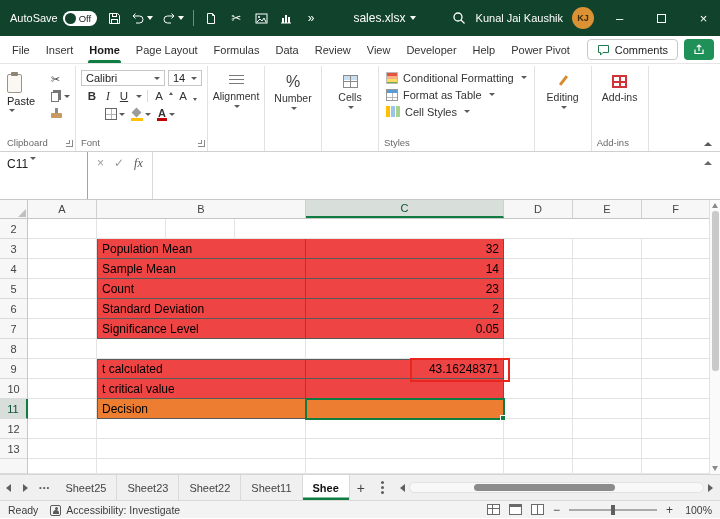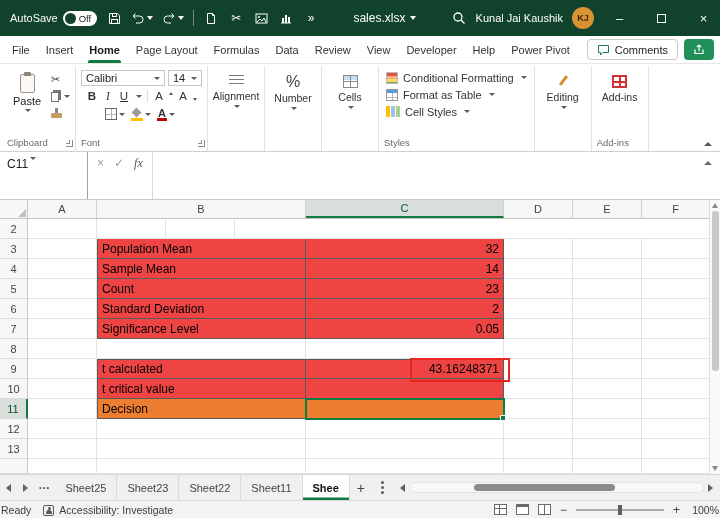--- a/index.html
+++ b/index.html
@@ -36,21 +36,21 @@
 
 .ribbon{height:88px;background:#fff;border-bottom:1px solid #d2d0ce;display:flex;padding:2px 2px 0;position:relative}
 .group{display:flex;flex-direction:column;align-items:center;border-right:1px solid #e4e2e0;padding:3px 5px 0;position:relative}
 .gbody{display:flex;gap:4px;flex:1;align-items:flex-start}
 .glabel{font-size:9.5px;color:#696969;padding:1px 0 3px;text-align:left;width:100%;margin-top:auto}
 .launcher{position:absolute;right:2px;bottom:4px;width:7px;height:7px;border-right:1px solid #8a8a8a;border-bottom:1px solid #8a8a8a}
 .launcher::before{content:"";position:absolute;right:2px;bottom:2px;width:3px;height:3px;border-right:1px solid #8a8a8a;border-bottom:1px solid #8a8a8a}
 .cv{display:inline-block;width:0;height:0;border-left:3px solid transparent;border-right:3px solid transparent;border-top:3.5px solid #5a5a5a;margin-left:2px;flex:none}
 .tri-up{display:inline-block;width:0;height:0;border-left:2.5px solid transparent;border-right:2.5px solid transparent;border-bottom:3.5px solid #5a5a5a;margin:0 1px 6px 0}
 .tri-dn{display:inline-block;width:0;height:0;border-left:2.5px solid transparent;border-right:2.5px solid transparent;border-top:3.5px solid #5a5a5a;margin:6px 1px 0 0}
-.paste-btn{width:40px;display:flex;flex-direction:column;align-items:center;gap:2px;font-size:11px;color:#222;padding-top:2px}
+.paste-btn{width:40px;display:flex;flex-direction:column;gap:2px;font-size:11px;color:#222;padding-top:2px}
 .ic-clip{width:15px;height:19px;background:#fbf8f4;border:1px solid #9d9387;border-radius:2px;position:relative;margin-top:3px}
 .ic-clip::before{content:"";position:absolute;top:-3px;left:3px;right:3px;height:4px;background:#8d8377;border-radius:1px}
 .sbtns{display:flex;flex-direction:column;gap:5px;padding-top:4px}
 .sbtn{height:12px;display:flex;align-items:center;gap:3px;font-size:11px;color:#444}
 .ic-copy{width:8px;height:10px;border:1px solid #777;background:#fff;box-shadow:2px -2px 0 0 #777;margin:2px 0 0 0}
 .ic-brush{width:11px;height:5px;background:#c69a63;border-radius:1px;position:relative;margin-top:4px}
 .ic-brush::before{content:"";position:absolute;left:4px;top:-5px;width:3px;height:5px;background:#8a8a8a}
 .frow{display:flex;align-items:center;gap:3px;height:18px}
 .fsel{height:16px;border:1px solid #c6c6c6;background:#fff;display:flex;align-items:center;justify-content:space-between;padding:0 4px;font-size:11px}
 .fname-sel{width:84px}
@@ -136,21 +136,21 @@
 .stabs{display:flex}
 .stab{padding:0 10px;display:flex;align-items:center;border-right:1px solid #DADADA;color:#444;background:#F0F0F0;white-space:nowrap}
 .stab.active{background:#FFF;font-weight:bold;color:#111;box-shadow:inset 0 -2.5px 0 #107C41}
 .addtab{width:22px;display:flex;align-items:center;justify-content:center;font-size:14px;color:#444}
 .vdots{width:3px;height:3px;border-radius:50%;background:#5f5f5f;box-shadow:0 -5px 0 #5f5f5f,0 5px 0 #5f5f5f;margin:0 9px;align-self:center}
 .hscrollzone{flex:1;display:flex;align-items:center;gap:4px;padding:0 7px}
 .htrack{flex:1;height:11px;background:#F8F8F8;border:1px solid #E2E2E2;border-radius:6px;position:relative}
 .hthumb{position:absolute;top:1px;bottom:1px;left:22%;width:48%;background:#8B8B8B;border-radius:5px}
 
 
-.statusbar{height:18px;background:#F3F3F3;border-top:1px solid #DADADA;display:flex;align-items:center;gap:12px;padding:0 1px;font-size:10.5px;color:#3c3c3c}
+.statusbar{height:18px;background:#F3F3F3;border-top:1px solid #DADADA;display:flex;align-items:center;gap:12px;padding:0 8px;font-size:10.5px;color:#3c3c3c}
 .acc{display:flex;align-items:flex-end;gap:5px}
 .ic-acc{width:11px;height:11px;border:1px solid #5a5a5a;border-radius:2px;position:relative}
 .ic-acc::before{content:"";position:absolute;top:1px;left:3.5px;width:3px;height:3px;border-radius:50%;background:#5a5a5a}
 .ic-acc::after{content:"";position:absolute;bottom:1px;left:2px;width:6px;height:4px;border-radius:3px 3px 0 0;background:#5a5a5a}
 .sb-right{margin-left:auto;display:flex;align-items:center;gap:9px}
 .vicon{width:13px;height:11px;border:1px solid #6a6a6a;background:#fff}
 .vicon.v1{background:linear-gradient(#6a6a6a,#6a6a6a) 0 3px/100% 1px no-repeat,linear-gradient(90deg,#6a6a6a,#6a6a6a) 4px 0/1px 100% no-repeat,#fff}
 .vicon.v2{border-top:3px solid #6a6a6a}
 .vicon.v3{background:linear-gradient(#6a6a6a,#6a6a6a) 50% 0/1px 100% no-repeat,#fff}
 .zbtn{font-size:12px;color:#444}

